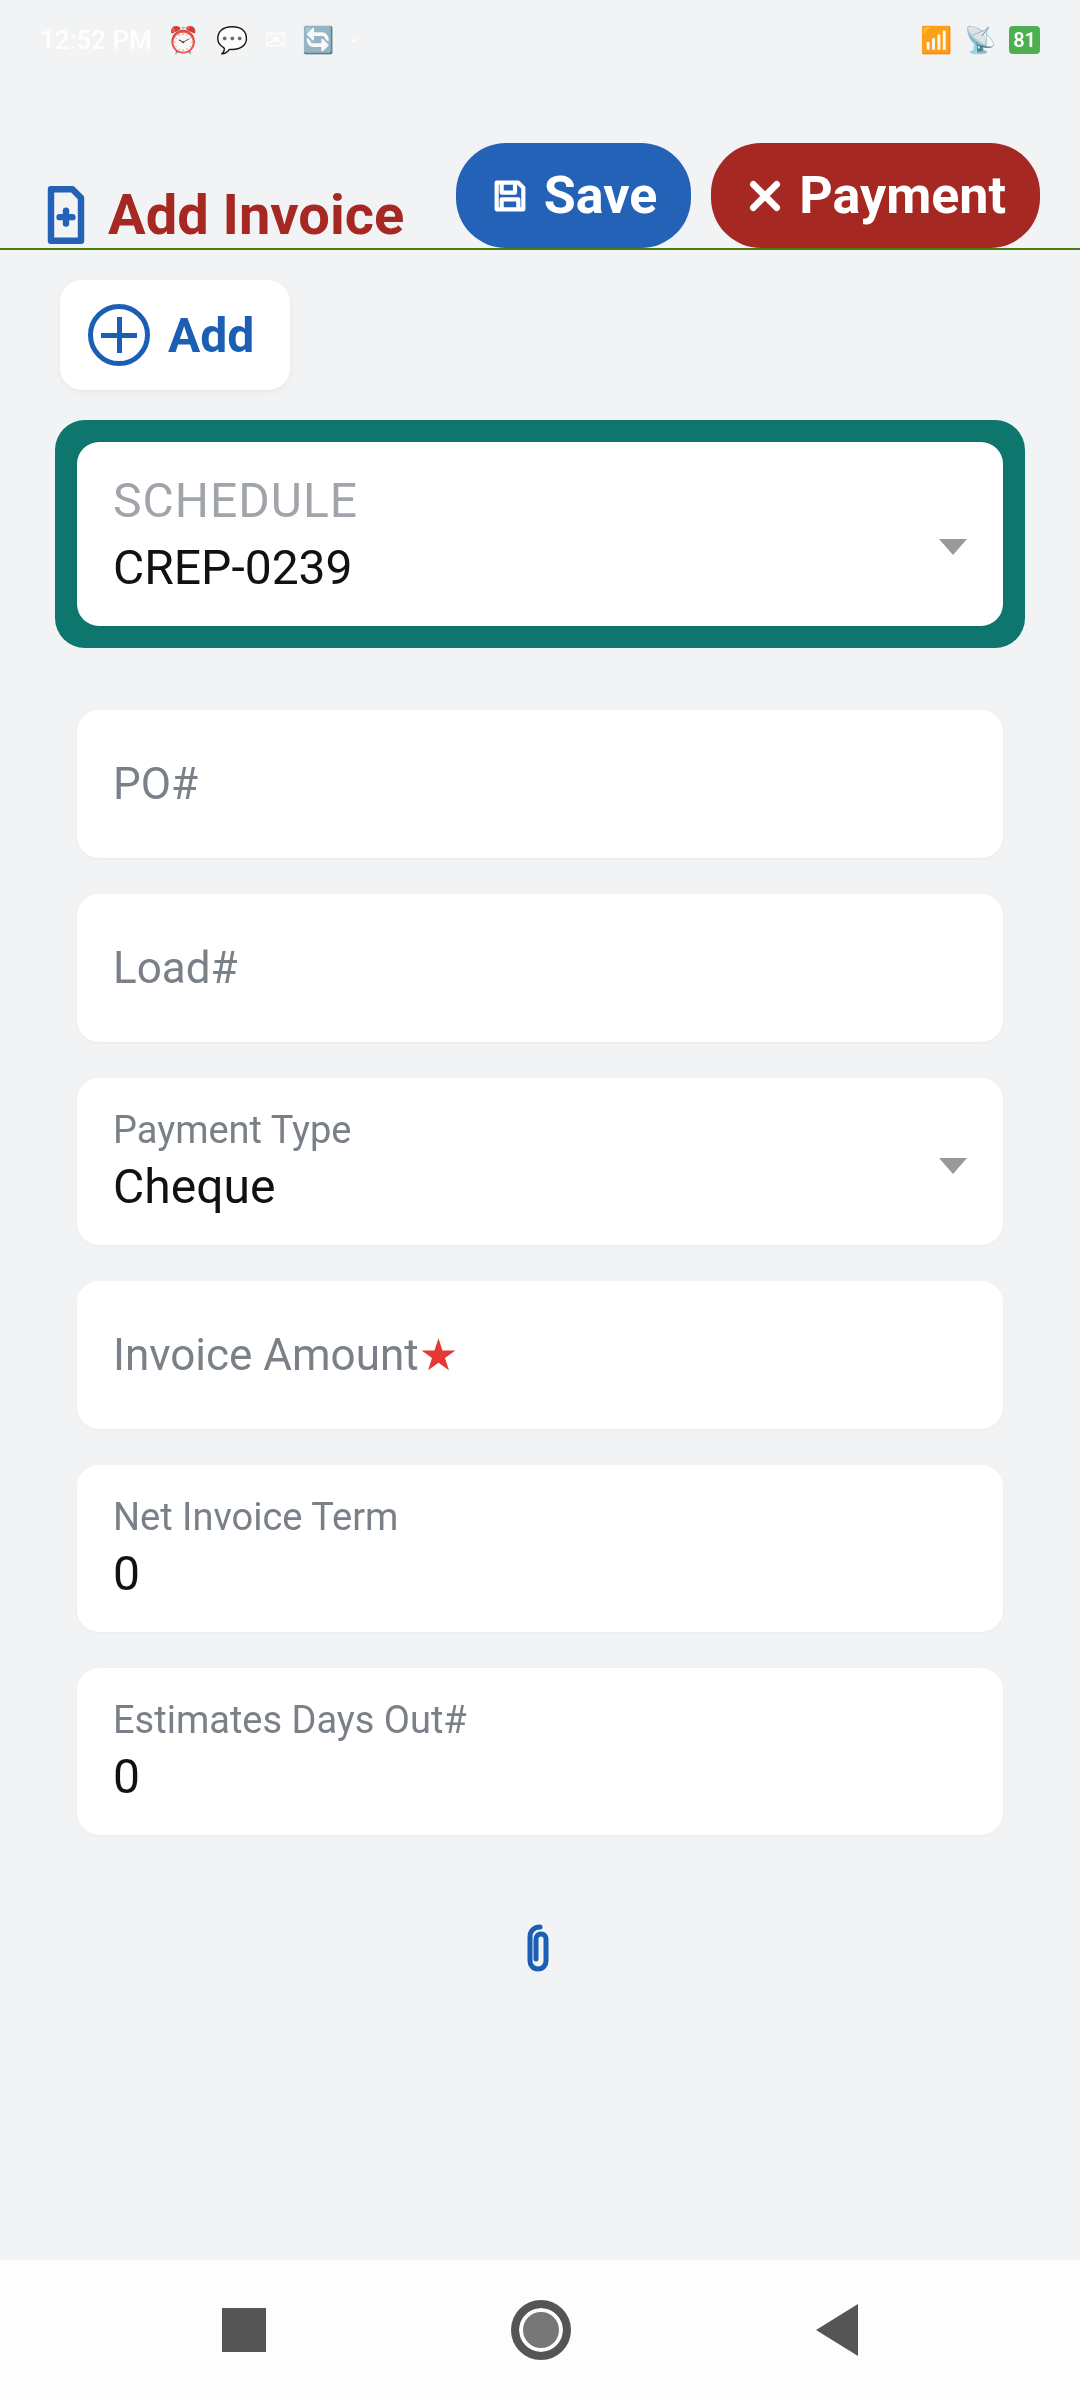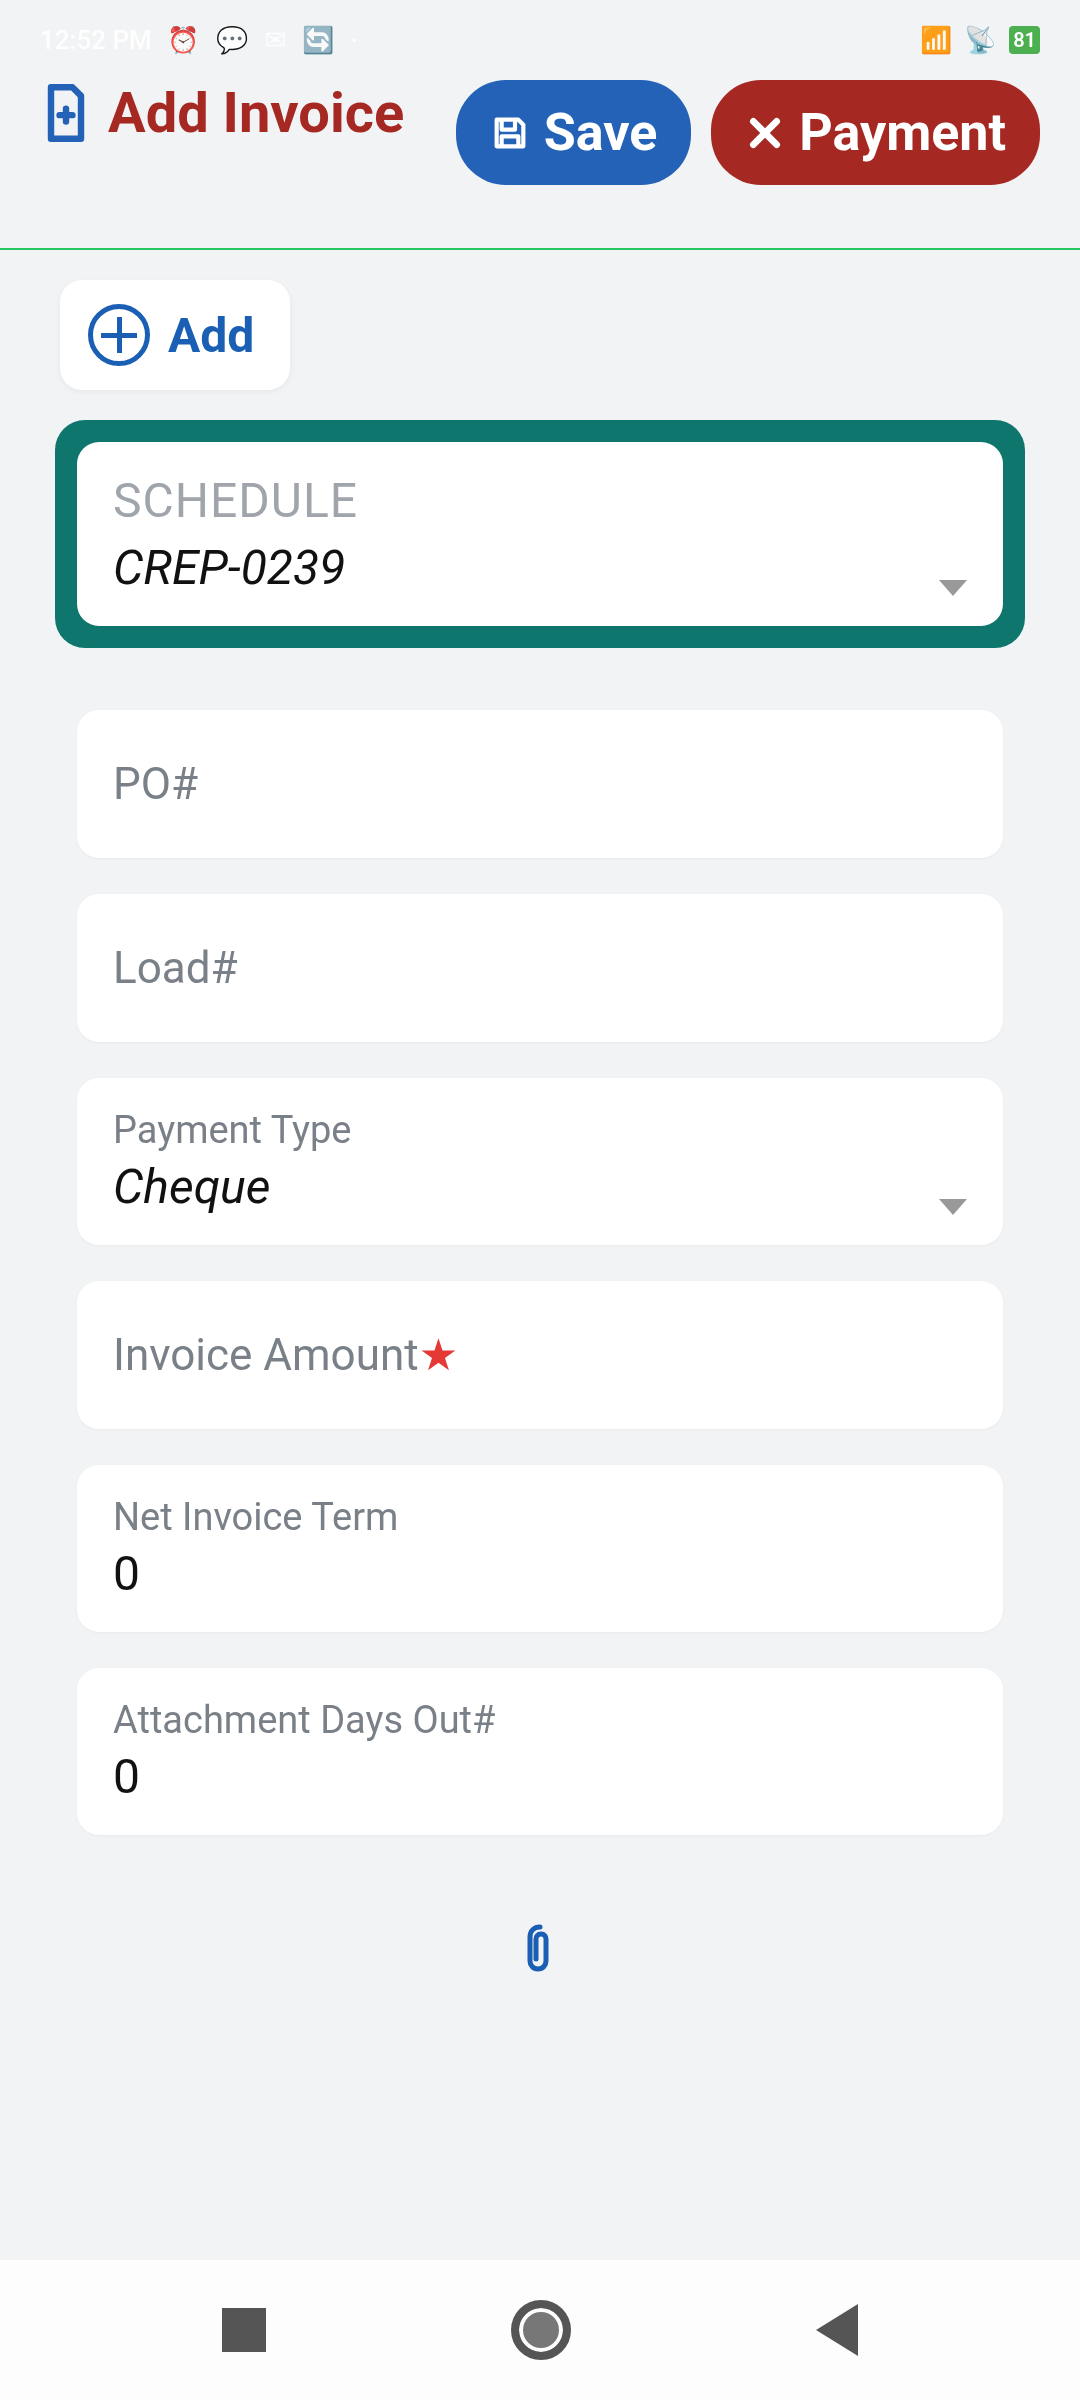--- a/index.html
+++ b/index.html
@@ -39,23 +39,23 @@
   background: #4caf50;
   color: #fff;
   font-size: 20px;
   padding: 2px 4px;
   border-radius: 4px;
   font-weight: 600;
 }
 .app-header {
   height: 170px;
   display: flex;
-  align-items: flex-start;
+  align-items: flex-end;
   padding: 0 40px;
-  border-bottom: 2px solid #22c55e;
+  border-bottom: 2px solid #4d7c0f;
 }
 .page-title-wrap {
   display: flex;
   align-items: center;
   gap: 16px;
   flex: 1;
 }
 .page-title {
   font-size: 56px;
   font-weight: 700;
@@ -164,23 +164,22 @@
   margin-bottom: 10px;
   letter-spacing: 1px;
 }
 .field-value {
   font-size: 48px;
   color: #111;
   font-weight: 400;
 }
 .dropdown-row {
   display: flex;
-  align-items: flex-end;
+  align-items: flex-start;
   justify-content: space-between;
-  font-style: italic;
 }
 .chevron-down {
   width: 0;
   height: 0;
   border-left: 14px solid transparent;
   border-right: 14px solid transparent;
   border-top: 16px solid #999;
 }
 .attachment-row {
   text-align: center;
@@ -311,21 +310,21 @@
     <div class="field" style="padding:48px 36px;">
       <span class="field-placeholder"><span>Invoice Amount</span><span class="field-required-star">★</span></span>
     </div>
 
     <div class="field">
       <div class="field-label-small">Net Invoice Term</div>
       <span class="field-value">0</span>
     </div>
 
     <div class="field">
-      <div class="field-label-small">Attachment Days Out#</div>
+      <div class="field-label-small">Estimates Days Out#</div>
       <span class="field-value">0</span>
     </div>
 
     <div class="attachment-row">
       <button class="attachment-btn">
         <svg width="48" height="56" viewBox="0 0 24 28">
           <path d="M12 3 c-3 0 -5 2 -5 5 v12 c0 2 1.5 4 4 4 s4 -2 4 -4 v-11 c0 -1.2 -0.8 -2.5 -2.5 -2.5 s-2.5 1.3 -2.5 2.5 v10" fill="none" stroke="#1a5fb4" stroke-width="2.5" stroke-linecap="round"></path>
         </svg>
       </button>
     </div>

